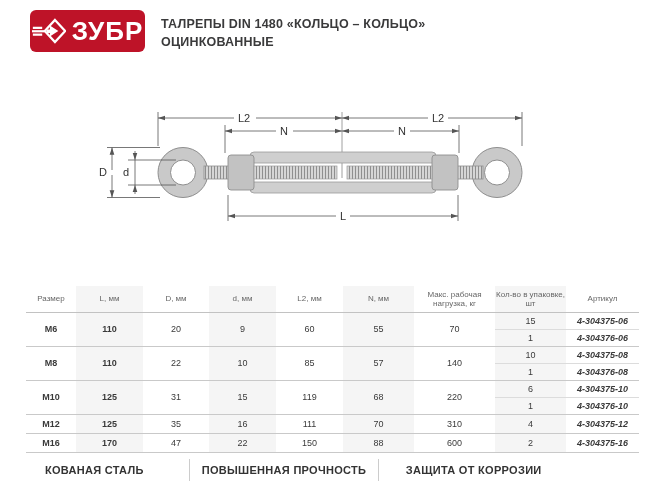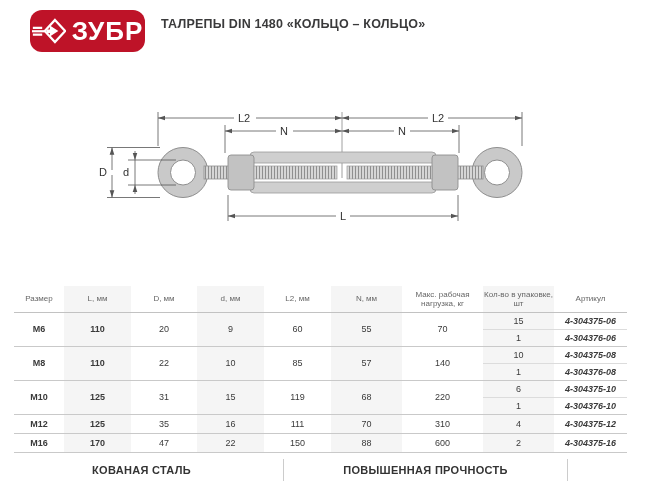--- a/index.html
+++ b/index.html
@@ -2,33 +2,33 @@
 <html><head>
 <meta charset="utf-8">
 <style>
   * { margin:0; padding:0; box-sizing:border-box; }
   html,body { width:650px; height:488px; background:#ffffff; overflow:hidden;
               font-family:"Liberation Sans", sans-serif; }
   #page { position:relative; width:650px; height:488px; background:#fff; }
 
   
   .logo { position:absolute; left:30px; top:10px; width:115px; height:42px;
-          background:#be1328; border-radius:12px; display:flex; align-items:center;
+          background:#be1328; border-radius:6px; display:flex; align-items:center;
           justify-content:center; gap:6px; }
   .logo-text { color:#fff; font-weight:bold; font-size:26px; letter-spacing:1px; line-height:1; }
   .title { position:absolute; left:161px; top:15px; font-size:12.5px; font-weight:bold;
            color:#3a3a3b; line-height:18px; letter-spacing:0.2px; }
 
   
   .diagram { position:absolute; left:0; top:70px; }
   .dim { stroke:#555; stroke-width:0.8; fill:none; }
   .dim-label { font-size:11px; fill:#333; font-family:"Liberation Sans",sans-serif; }
 
   
-  table.spec { position:absolute; left:14px; top:286px; width:613px;
+  table.spec { position:absolute; left:26px; top:286px; width:613px;
                border-collapse:collapse; table-layout:fixed;
                border-bottom:1px solid #c9c9c9; }
   table.spec col.stripe { background:#f5f5f5; }
   table.spec th { height:26px; font-size:8px; font-weight:normal; color:#666;
                   text-align:center; vertical-align:middle;
                   border-bottom:1px solid #c2c2c2; }
   table.spec td { text-align:center; vertical-align:middle; font-size:9px; color:#3a3a3a; }
   table.spec tr.group-first td { border-top:1px solid #c9c9c9; }
   table.spec tr:first-child td, table.spec tr.no-top td { border-top:none; }
   td.cell-size, td.cell-L { font-size:10.5px; font-weight:bold; color:#1e1e1e; }
@@ -55,20 +55,21 @@
       <rect x="0" y="16" width="15" height="2.6" fill="#fff"></rect>
       <rect x="1" y="20" width="11" height="2.6" fill="#fff"></rect>
       <path d="M27 4 L39 17 L27 30 L15 17 Z" fill="none" stroke="#fff" stroke-width="2.6"></path>
       <rect x="17" y="15.2" width="5" height="4.2" fill="#fff"></rect>
       <path d="M21 10.5 L31 17 L21 23.5 Z" fill="#fff"></path>
     </svg>
     <span class="logo-text">ЗУБР</span>
   </div>
   <div class="title">
     <div>ТАЛРЕПЫ DIN 1480 «КОЛЬЦО – КОЛЬЦО»</div>
+    <div>ОЦИНКОВАННЫЕ</div>
   </div>
 
   <svg class="diagram" width="650" height="170" viewBox="0 0 650 170">
     <defs>
       <pattern id="thr" width="3" height="14" patternUnits="userSpaceOnUse">
         <rect width="3" height="14" fill="#d6d6d6"></rect>
         <rect x="1" width="1" height="14" fill="#8f8f8f"></rect>
       </pattern>
       <marker id="mE" viewBox="0 -3 8 6" refX="8" refY="0" markerWidth="9" markerHeight="7" orient="auto">
         <path d="M0,-2.6 L8,0 L0,2.6 Z" fill="#555"></path>
@@ -245,15 +246,16 @@
           <td class="cell-article">4-304375-16</td>
         </tr>
       </tbody>
   </table>
 
   <div class="footer">
     <div class="feat">КОВАНАЯ СТАЛЬ</div>
     <div class="vdiv"></div>
     <div class="feat">ПОВЫШЕННАЯ ПРОЧНОСТЬ</div>
     <div class="vdiv"></div>
+    <div class="feat">ЗАЩИТА ОТ КОРРОЗИИ</div>
   </div>
 
 </div>
 
 </body></html>

